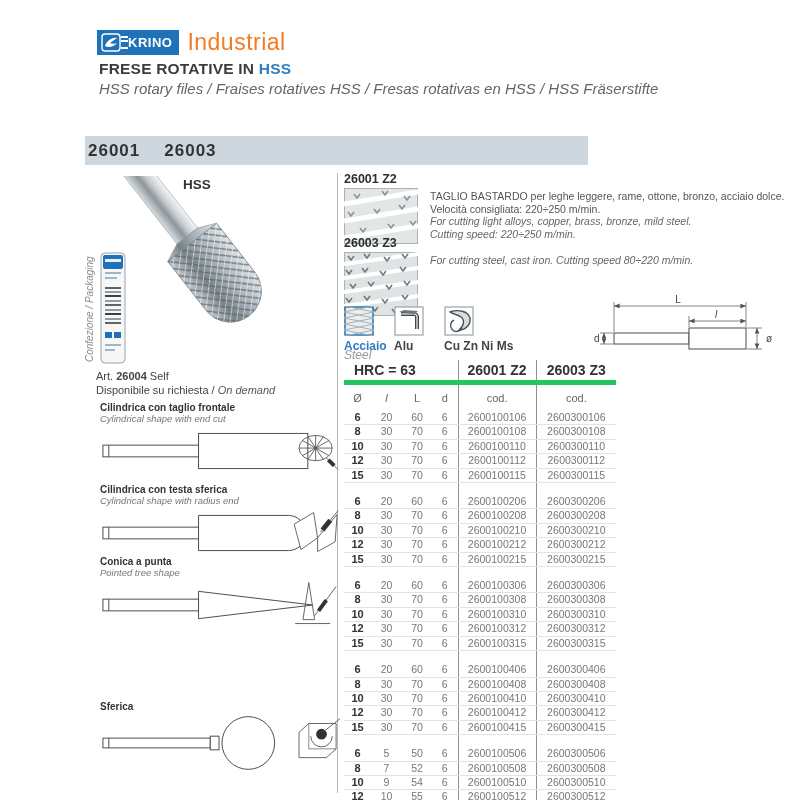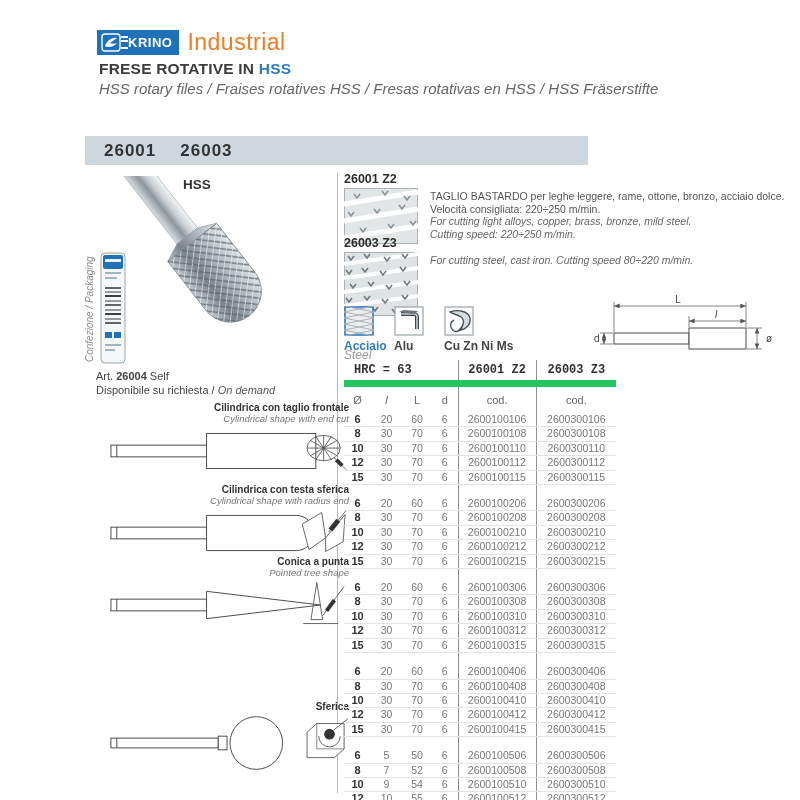--- a/index.html
+++ b/index.html
@@ -11,34 +11,34 @@
   .logo-bars{display:inline-block;width:7px;height:9px;
      border-top:2px solid #fff;border-bottom:2px solid #fff;position:relative;}
   .logo-bars::after{content:"";position:absolute;left:0;top:2.5px;width:7px;height:2px;background:#fff;}
   .logo-text{color:#fff;font-weight:bold;font-size:13px;letter-spacing:.5px;}
   .industrial{margin-left:8px;color:#f07c24;font-size:23px;letter-spacing:.5px;}
   .title{position:absolute;left:99px;top:60px;font-size:15.5px;font-weight:bold;color:#3c3c3c;letter-spacing:.2px;}
   .title .accent{color:#2f7cc0;}
   .subtitle{position:absolute;left:99px;top:80px;font-size:15px;font-style:italic;color:#666;}
   
   .modelbar{position:absolute;left:85px;top:136px;width:503px;height:29px;background:#cdd7dd;
-            line-height:29px;padding-left:19px;box-sizing:border-box;
+            line-height:29px;padding-left:3px;box-sizing:border-box;
             font-size:17px;font-weight:bold;color:#333;letter-spacing:1px;}
   .modelbar span{margin-right:24px;}
   .vdivider{position:absolute;left:337px;top:173px;width:1px;height:620px;background:#b8b8b8;}
   
   .leftcol{position:absolute;left:88px;top:172px;width:250px;height:620px;}
   .hss-label{position:absolute;left:95px;top:5px;font-size:13.5px;font-weight:bold;color:#333;}
   .burr-photo{position:absolute;left:4px;top:4px;}
   .pack-label{position:absolute;left:-4px;top:190px;transform:rotate(-90deg);transform-origin:0 0;
               font-size:10px;font-style:italic;color:#8a8a8a;white-space:nowrap;}
   .blister{position:absolute;left:12px;top:80px;}
   .art-block{position:absolute;left:8px;top:198px;font-size:11px;color:#444;line-height:13.5px;}
   .art-block i{color:#555;}
-  .shape{position:absolute;left:20px;width:241px;text-align:right;}
+  .shape{position:absolute;left:12px;width:241px;}
   .s1{top:230px}.s2{top:312px}.s3{top:384px}.s4{top:454px}.s5{top:529px}
   .s-it{font-weight:bold;font-size:10px;color:#333;line-height:11px;}
   .s-en{font-style:italic;font-size:9.5px;color:#777;line-height:11px;margin-bottom:2px;}
   .shape-draw{display:block;}
   
   .rightcol{position:absolute;left:344px;top:172px;width:452px;height:624px;}
   .product{position:absolute;left:0;width:452px;}
   .p1{top:0}.p2{top:64px}
   .p-code{font-size:12.5px;font-weight:bold;color:#2e2e2e;line-height:14px;margin-bottom:2px;}
   .p-body{display:flex;align-items:flex-start;}
@@ -48,21 +48,21 @@
   .mat{width:34px;}
   .mat .lab{font-size:12px;font-weight:bold;color:#444;line-height:8.5px;margin-top:2px;white-space:nowrap;}
   .mat .lab .b{color:#2f7cc0;}
   .mat .lab .it{font-style:italic;font-weight:normal;color:#999;}
   .dimdiagram{position:absolute;left:242px;top:122px;}
   
   .spec{position:absolute;left:0;top:188px;border-collapse:collapse;table-layout:fixed;width:272px;}
   .spec th,.spec td{padding:0;margin:0;text-align:center;font-weight:normal;}
   .spec .c4,.spec .g1,.spec .ch1{border-left:1px solid #8f8f8f;}
   .spec .c5,.spec .g2,.spec .ch2{border-left:1px solid #8f8f8f;}
-  .spec tr.hdrA th{font-size:12px;font-weight:bold;color:#333;height:20px;border-bottom:7px solid #22c55e;font-family:Liberation Mono, monospace;}
+  .spec tr.hdrA th{font-size:14px;font-weight:bold;color:#333;height:20px;border-bottom:5px solid #22c55e;}
   .spec th.hrc{text-align:left;padding-left:10px;}
   .spec tr.hdrB th{font-size:11px;color:#666;height:26px;vertical-align:middle;}
   .spec tr.hdrB th.lit{font-style:italic;}
   .spec tr.data td{font-size:10.5px;color:#777;height:13.4px;line-height:13.4px;
                    border-bottom:1px solid #e3e3e3;}
   .spec tr.data td.c0{font-weight:bold;color:#333;font-size:11px;}
   .spec tr.spacer td{height:12px;border-bottom:none;}
 </style>
 </head>
 <body>

